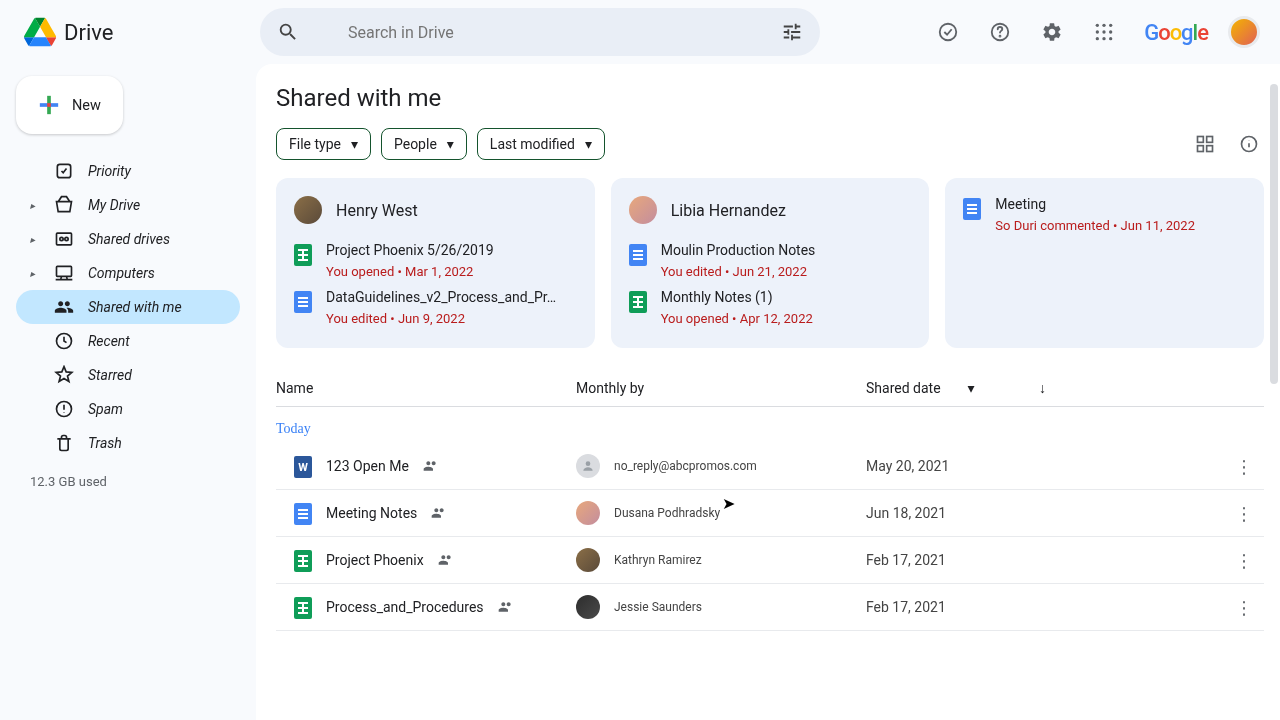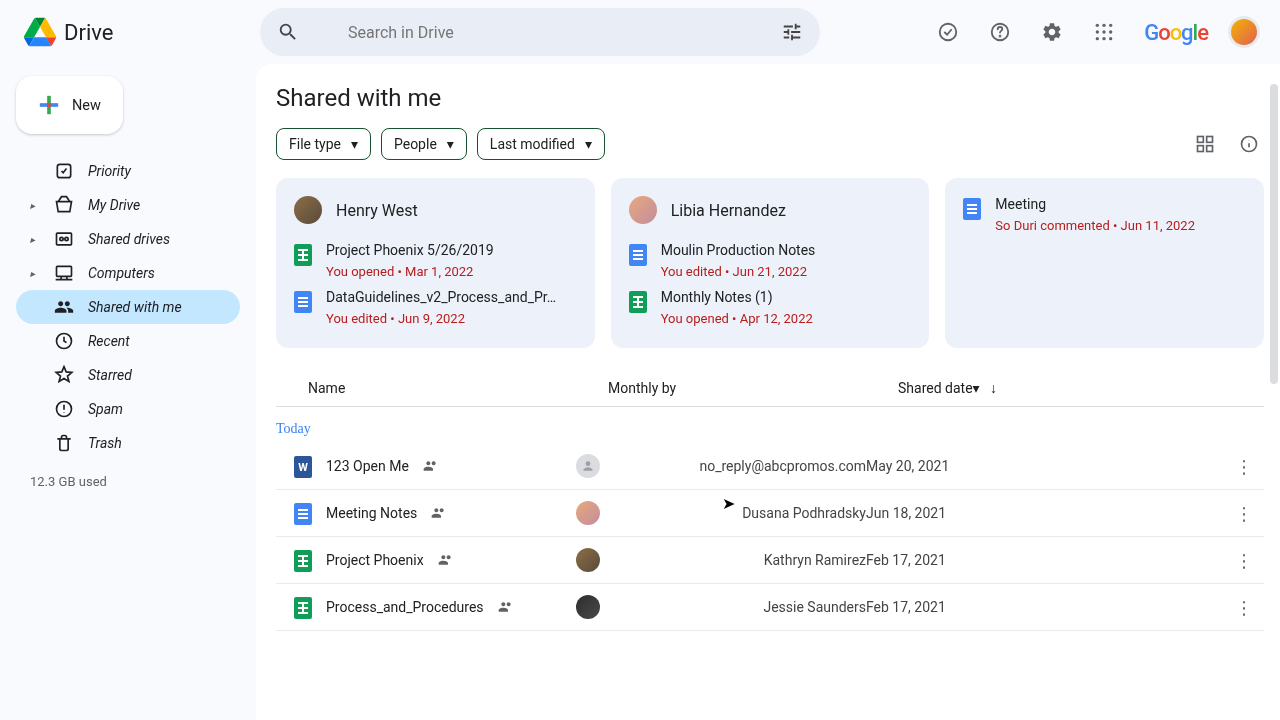--- a/index.html
+++ b/index.html
@@ -53,28 +53,28 @@
 .file-icon.docs::after { left:4px; top:6px; right:4px; height:2px; box-shadow: 0 4px 0 #fff, 0 8px 0 #fff; background:#fff; }
 .file-icon.slides::after { left:3px; top:7px; right:3px; bottom:7px; border:1.5px solid #fff; background:transparent; }
 .file-icon.word { background:#2b579a; color:#fff; display:flex;align-items:center;justify-content:center;font-size:11px;font-weight:700;}
 .file-icon.word::before{content:'W';}
 .file-icon.word::after{display:none;}
 .card-file-text { flex: 1; min-width: 0; }
 .card-file-title { font-size: 14px; color: #202124; white-space: nowrap; overflow: hidden; text-overflow: ellipsis; }
 .card-file-meta { font-size: 13px; color: #b91c1c; margin-top: 6px; }
 
 .table-header { display: flex; align-items: center; padding: 10px 0; border-bottom: 1px solid #dadce0; font-size: 14px; color: #202124; }
-.col-name { width: 300px; margin-left: 32px; }
+.col-name { width: 300px; }
 .col-shared-by { width: 290px; }
-.col-date { flex: 1; display: flex; align-items: flex-end; gap: 0; }
+.col-date { flex: 1; display: flex; align-items: flex-end; gap: 27px; }
 .group-label { font-size: 14px; color: #3b82f6; padding: 14px 0 6px 0; font-family: Liberation Serif, serif; }
 .file-row { display: flex; align-items: center; padding: 11px 0; border-bottom: 1px solid #e8eaed; }
 .row-name { width: 300px; display: flex; align-items: center; gap: 14px; padding-left: 18px; font-size: 14px; color: #202124; }
 .share-badge { color: #5f6368; }
-.row-shared-by { width: 290px; display: flex; align-items: center; gap: 6px; font-size: 14px; color: #444; justify-content: space-between; }
+.row-shared-by { width: 290px; display: flex; align-items: center; gap: 14px; font-size: 12px; color: #444; }
 .row-avatar { width: 24px; height: 24px; border-radius: 50%; }
 .blank-avatar { background: #dadce0; display:flex;align-items:center;justify-content:center; }
 .row-date { flex: 1; font-size: 14px; color: #444; }
 .row-more { width: 40px; color: #5f6368; cursor: pointer; text-align:center; font-size:18px; }
 
 .scrollbar-fake { position:absolute; right:2px; top:20px; width:8px; height:300px; background:#dadce0; border-radius:4px; }
 .cursor-fake { position: absolute; left: 466px; top: 430px; font-size: 16px; color: #000; pointer-events:none; }
 
 svg { display:block; }
 </style>

